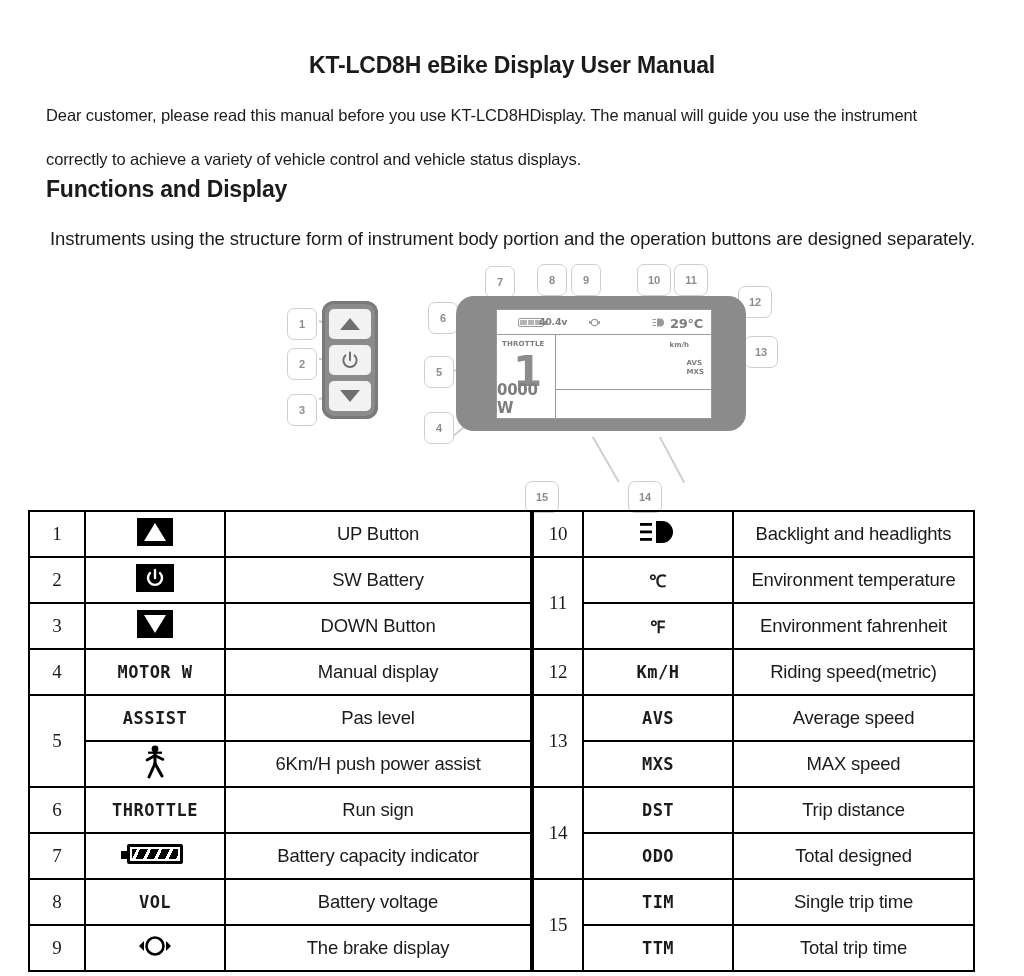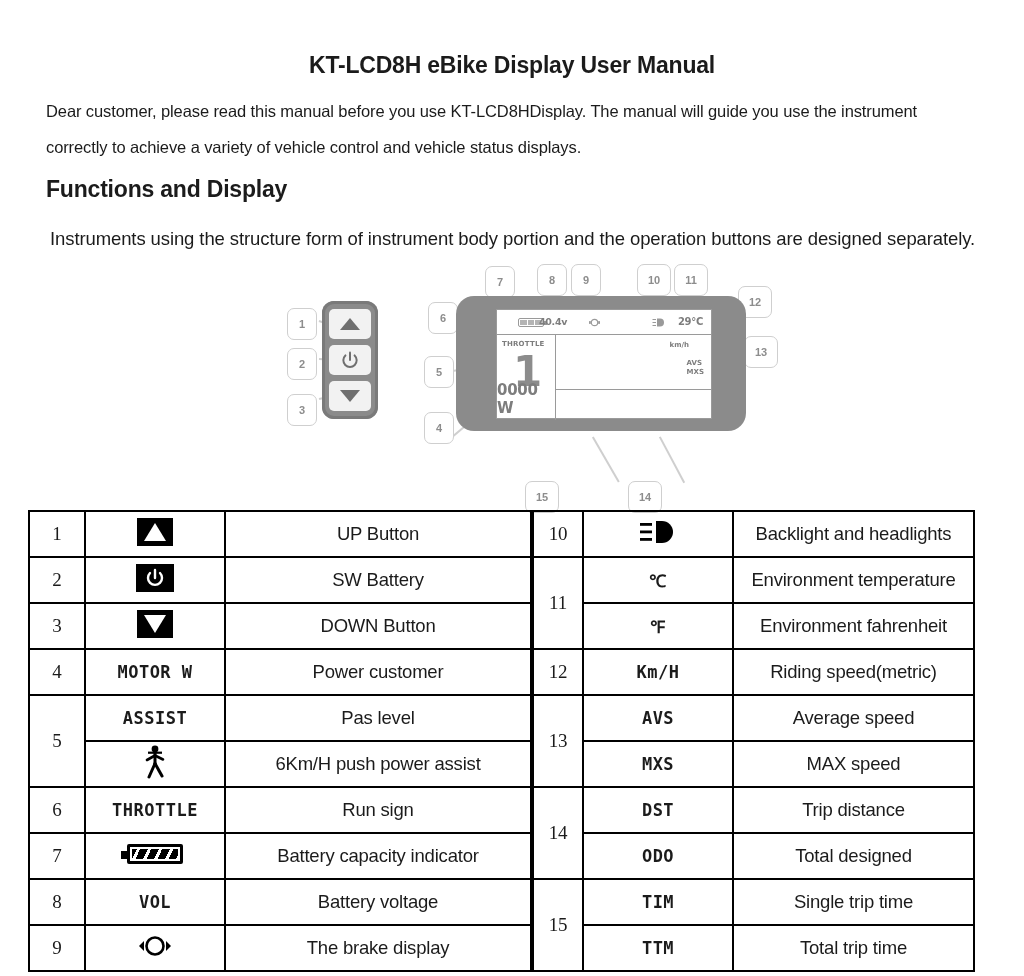--- a/index.html
+++ b/index.html
@@ -27,21 +27,21 @@
     top: 52px;
     left: 0;
     width: 1024px;
   }
   .intro {
     position: absolute;
     left: 46px;
     top: 93px;
     width: 935px;
     font-size: 16.5px;
-    line-height: 36px;
+    line-height: 44px;
     letter-spacing: -0.1px;
   }
   .section-title {
     position: absolute;
     left: 46px;
     top: 176px;
     font-size: 23px;
     font-weight: bold;
     letter-spacing: -0.2px;
     text-align: center;
@@ -179,21 +179,21 @@
   .lcd-brake {
     position: absolute; left: 92px; top: 7px;
     width: 11px; height: 11px;
   }
   .lcd-head {
     position: absolute; right: 46px; top: 7px;
     width: 13px; height: 11px;
   }
   .lcd-temp {
     position: absolute; right: 8px; top: 6px;
-    font-size: 10px; font-weight: bold; letter-spacing: -0.3px;
+    font-size: 13px; font-weight: bold; letter-spacing: -0.3px;
   }
   .lcd-body { position: relative; height: 85px; display: flex; }
   .lcd-left {
     width: 58px;
     border-right: 1.3px solid #9a9a9a;
     position: relative;
   }
   .lcd-throttle {
     position: absolute; top: 5px; left: 5px;
     font-size: 7px; letter-spacing: 0.2px; font-weight: bold;
@@ -456,21 +456,21 @@
       <tr>
         <td class="num">3</td>
         <td class="sym">
           <span class="ico-down"></span>
         </td>
         <td>DOWN Button</td>
       </tr>
       <tr>
         <td class="num">4</td>
         <td class="sym">MOTOR W</td>
-        <td>Power customer</td>
+        <td>Manual display</td>
       </tr>
       <tr>
         <td class="num" rowspan="2">5</td>
         <td class="sym">ASSIST</td>
         <td>Pas level</td>
       </tr>
       <tr>
         <td class="sym">
           <svg class="ico-walk" viewBox="0 0 26 34">
             <circle cx="13" cy="4" r="3.4" fill="#000"></circle>

